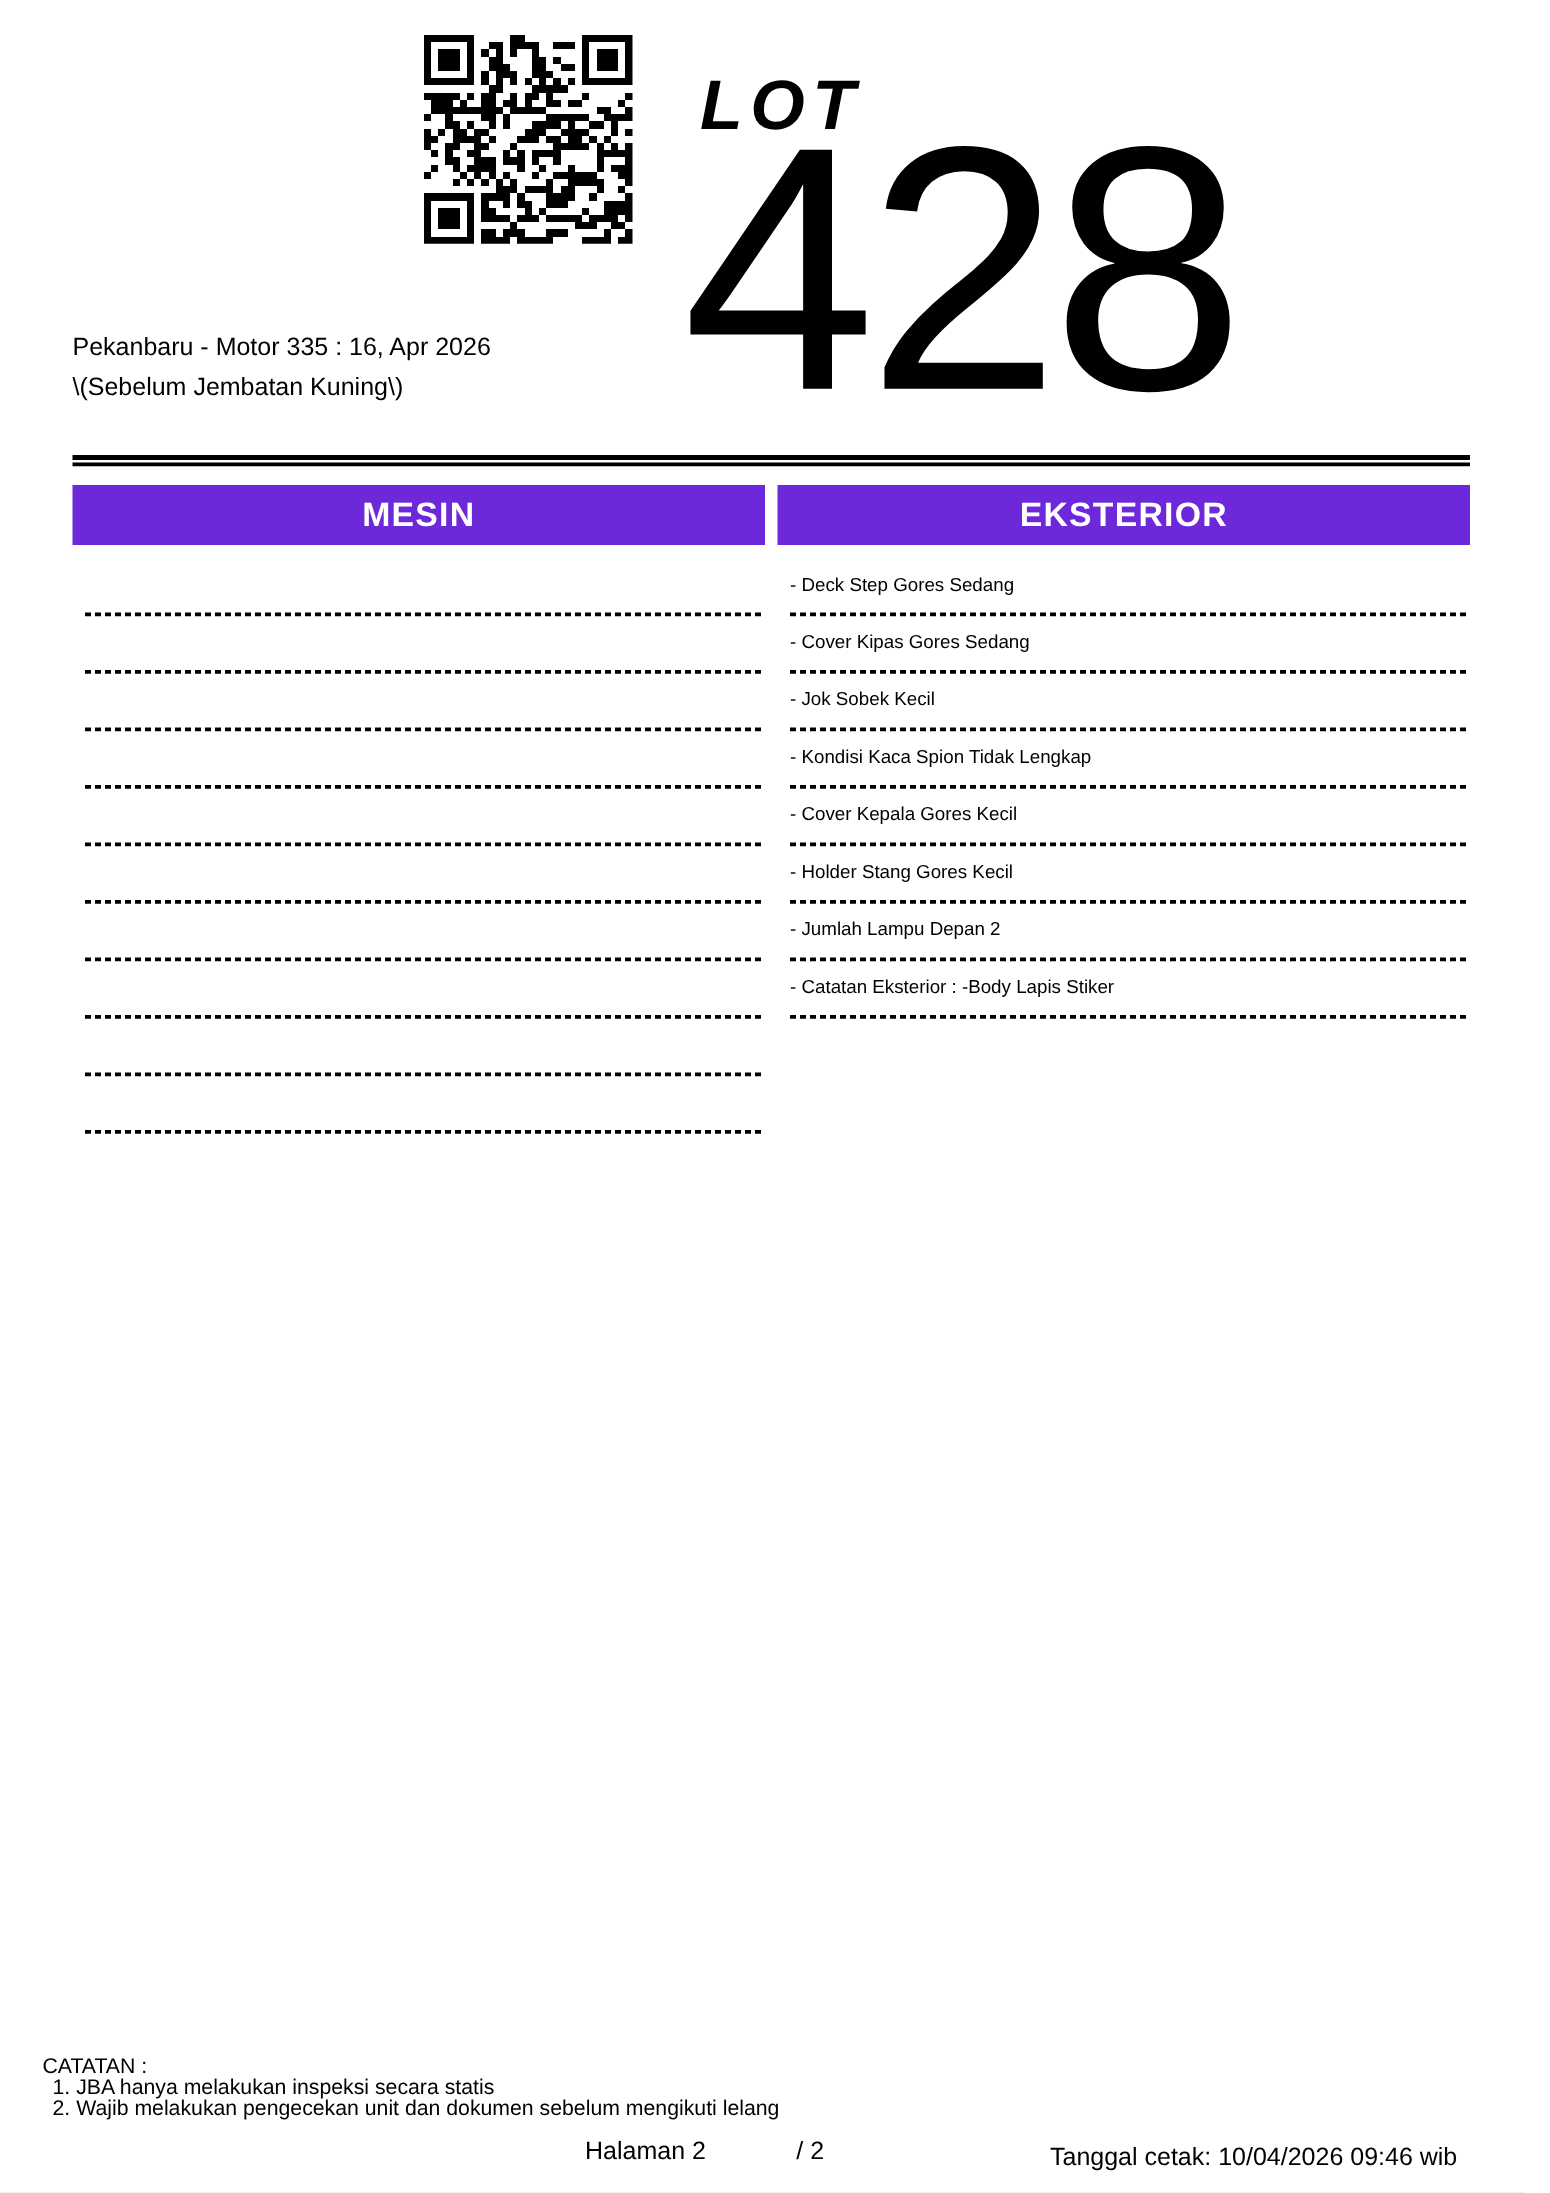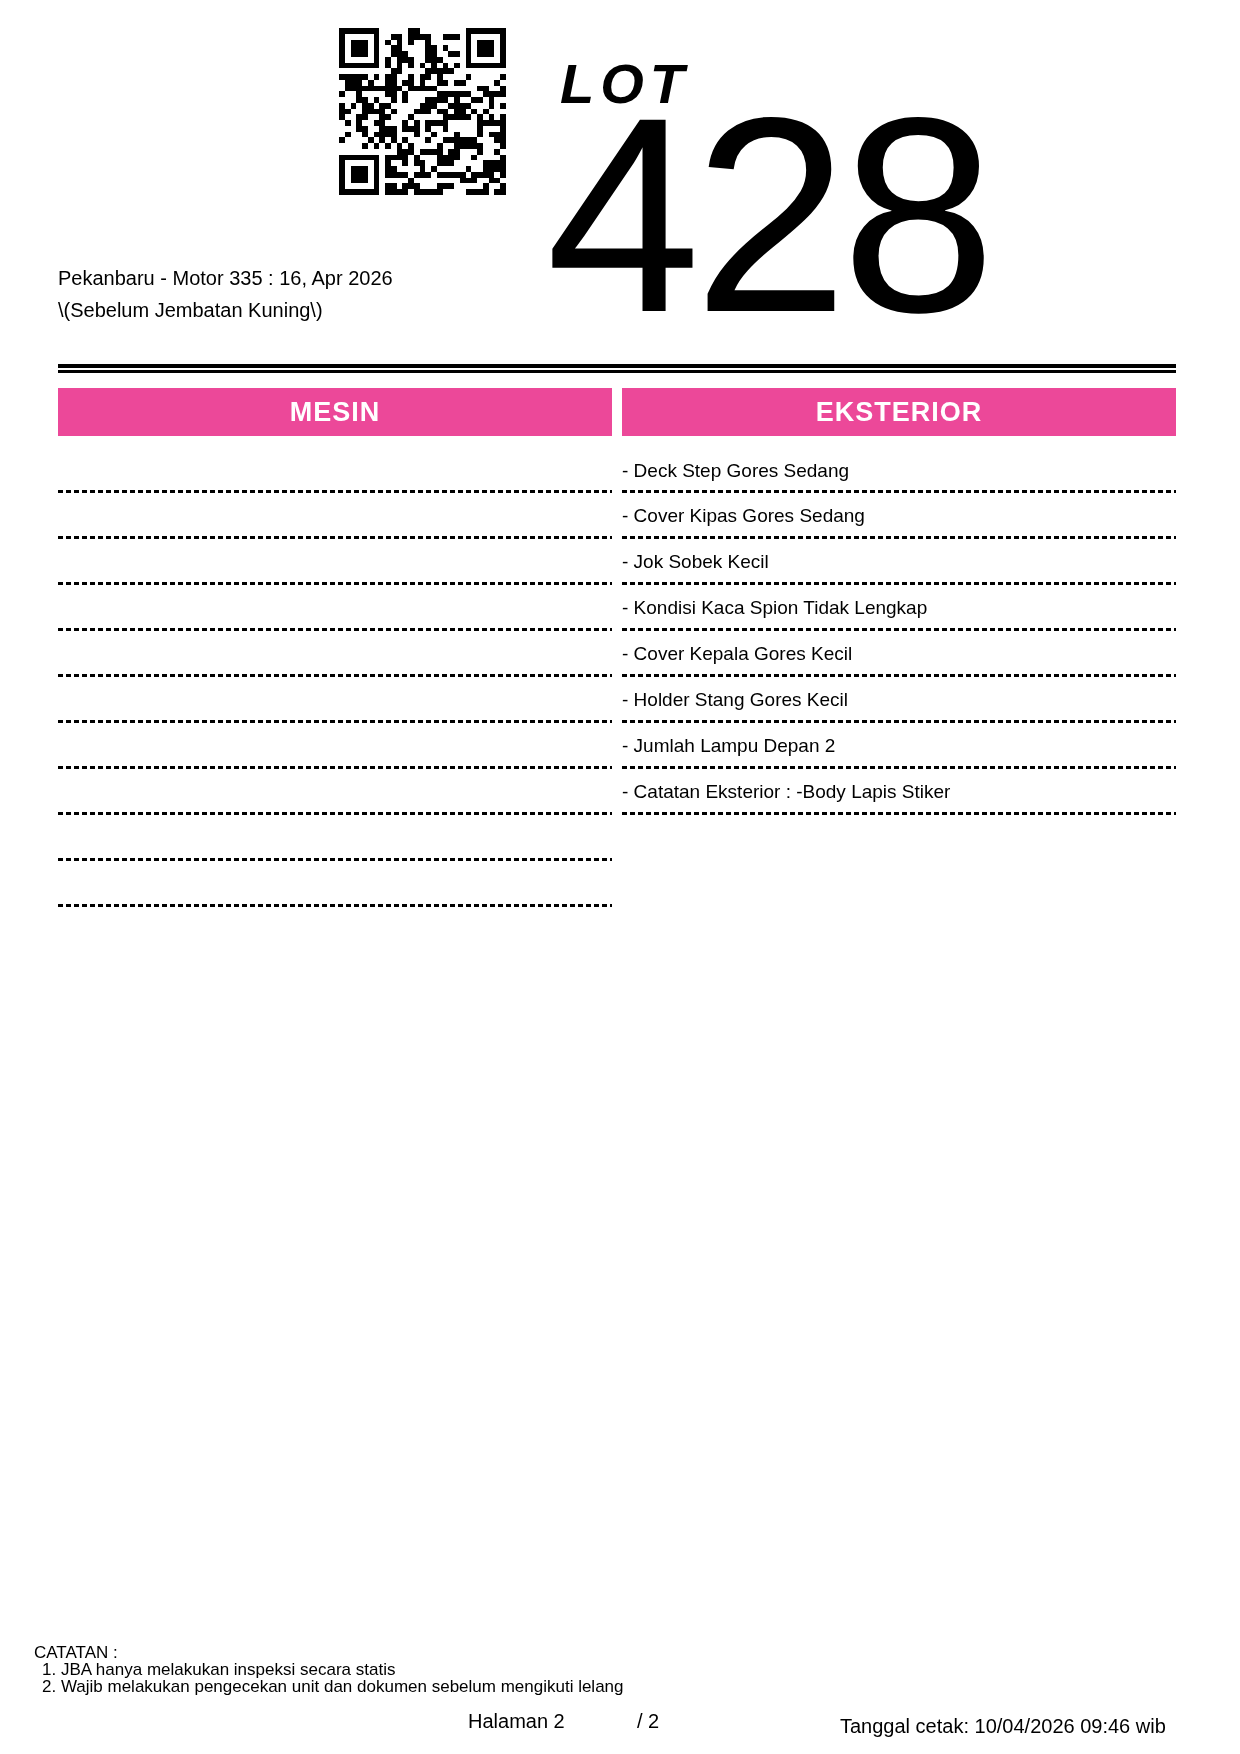--- a/index.html
+++ b/index.html
@@ -62,34 +62,35 @@
     left: 58px;
     top: 388px;
     width: 1118px;
     display: flex;
     gap: 10px;
   }
   .col { width: 554px; }
   .colhead {
     height: 48px;
     line-height: 48px;
-    background: #ec4899;
+    background: #6d28d9;
     color: #fff;
     font-size: 27px;
     font-weight: bold;
     text-align: center;
     letter-spacing: 1px;
   }
   .row {
     position: relative;
     height: 46px;
     box-sizing: border-box;
     padding-top: 12px;
-    font-size: 19px;
+    font-size: 15px;
     white-space: nowrap;
+    margin-left: 10px;
   }
   .row.tall { height: 57px; padding-top: 24px; }
   .row::after {
     content: "";
     position: absolute;
     left: 0;
     bottom: 0;
     width: 100%;
     height: 3px;
     background: repeating-linear-gradient(to right, #000 0 5px, transparent 5px 8px);

